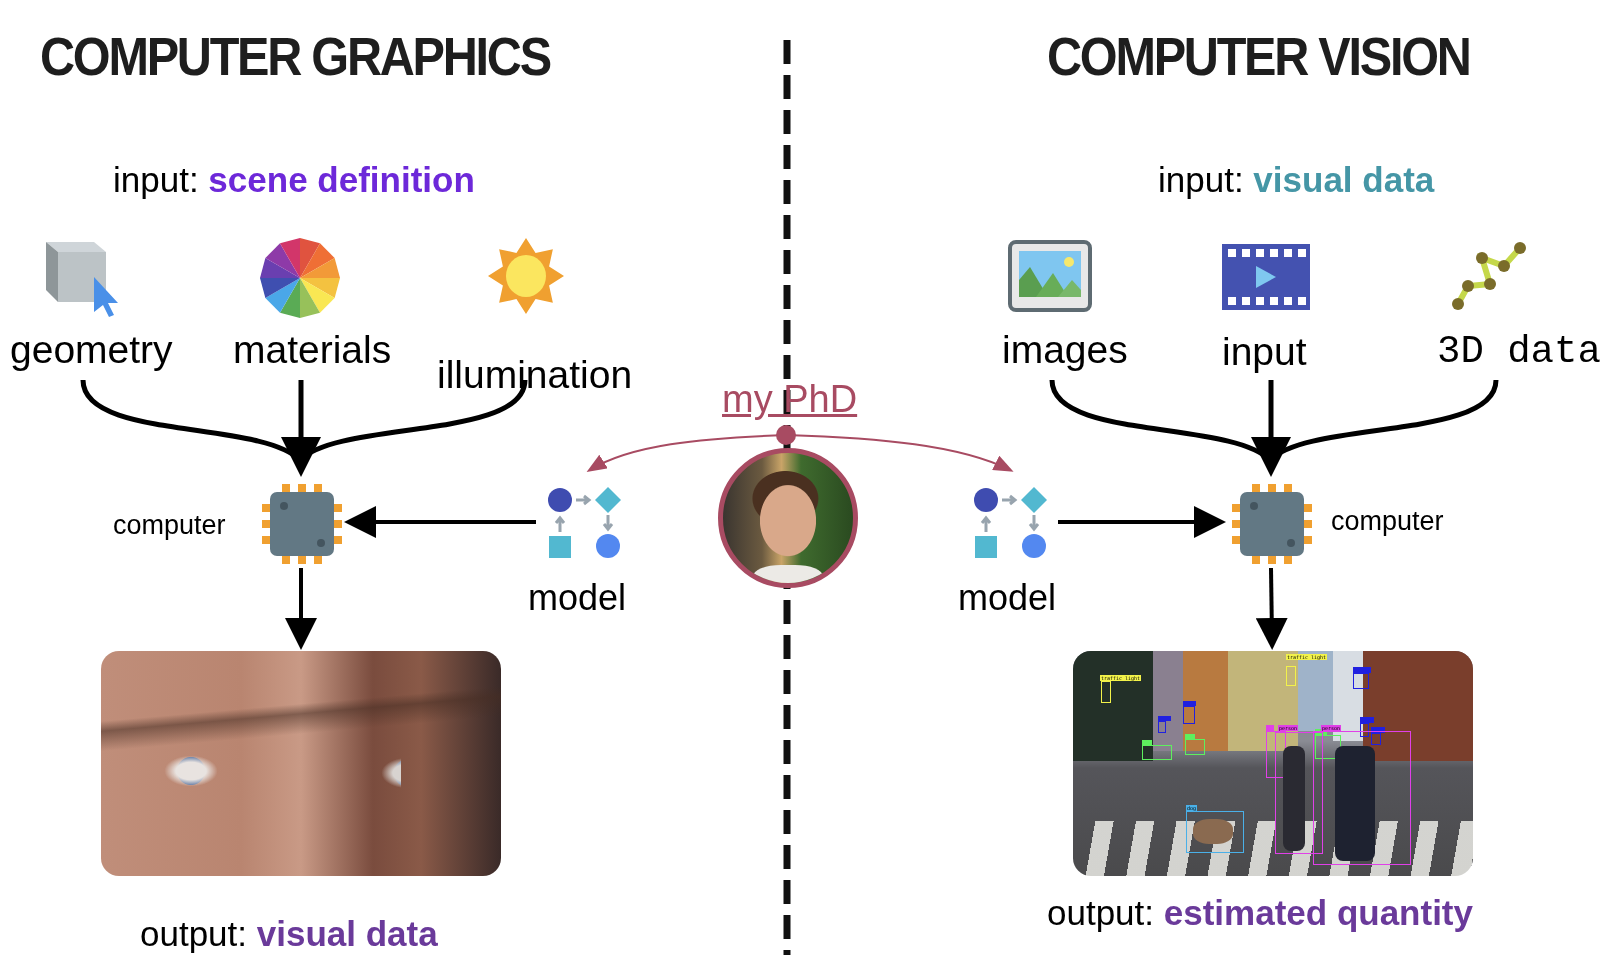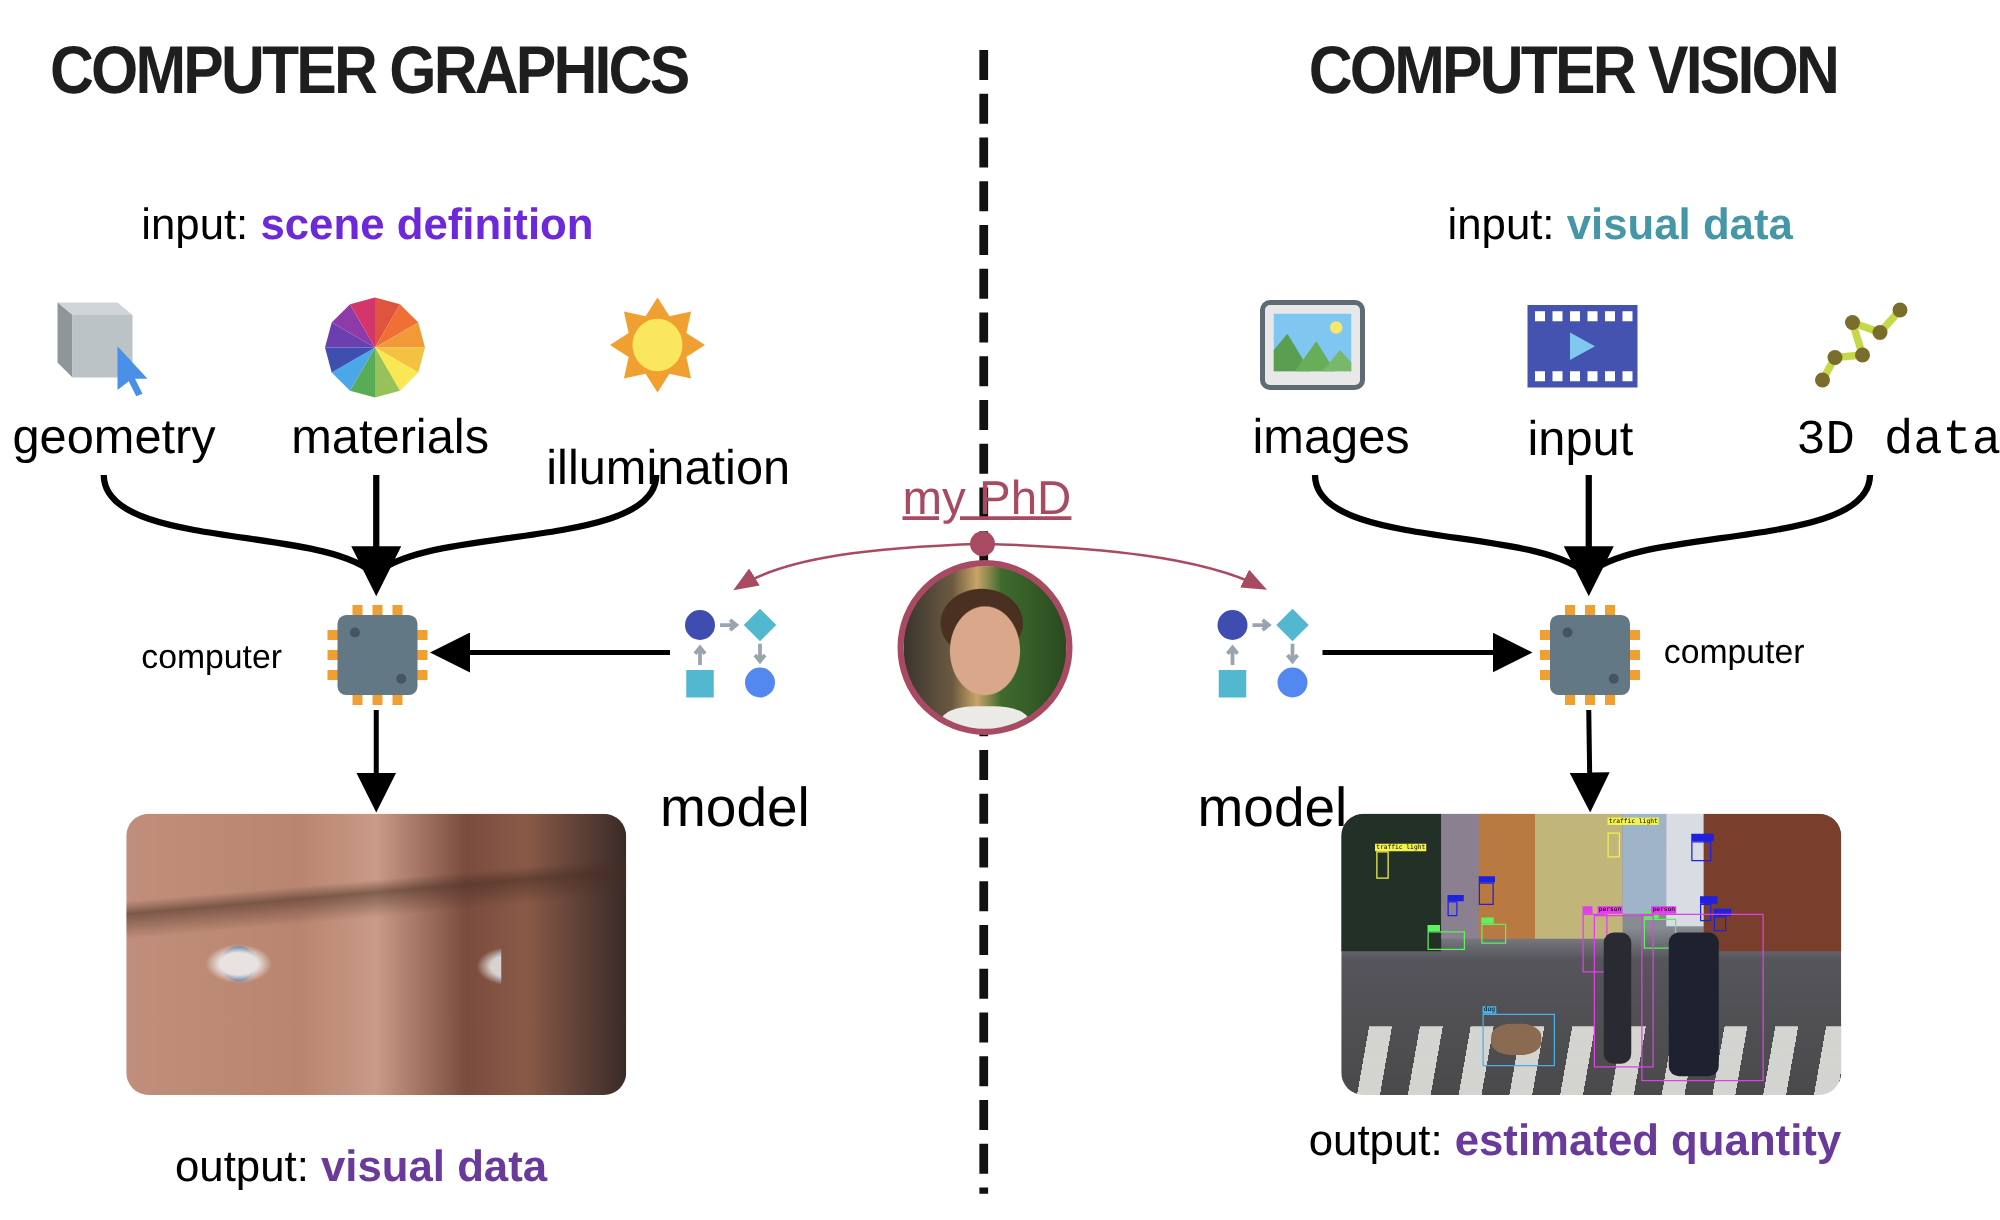--- a/index.html
+++ b/index.html
@@ -5,21 +5,21 @@
   html, body { margin: 0; padding: 0; background: #ffffff; }
   body { width: 1600px; height: 976px; position: relative; overflow: hidden;
          font-family: "Liberation Sans", "DejaVu Sans", sans-serif; color: #000; }
   .abs { position: absolute; }
   .title { font-size: 54px; font-weight: bold; letter-spacing: -2.5px; color: #1e1e1e;
            font-family: "Liberation Sans", sans-serif; transform: scaleX(0.9); transform-origin: left top; white-space: nowrap; }
   .subhead { font-size: 35px; white-space: nowrap; }
   .subhead .hl { font-weight: bold; }
   .label { font-size: 39px; white-space: nowrap; text-align: left; }
   .small-label { font-size: 27px; white-space: nowrap; }
-  .model-label { font-size: 44px; white-space: nowrap; margin-top: 45px; }
+  .model-label { font-size: 36px; white-space: nowrap; }
   .phd { font-size: 38px; color: #a84b62; white-space: nowrap; }
   .photo { border-radius: 18px; overflow: hidden; }
   svg { overflow: visible; }
 </style>
 </head>
 <body>
 
 <svg class="abs" style="left:783px;top:40px;" width="8" height="920">
   <line x1="4" y1="0" x2="4" y2="915" stroke="#111" stroke-width="7" stroke-dasharray="24,11"></line>
 </svg>

